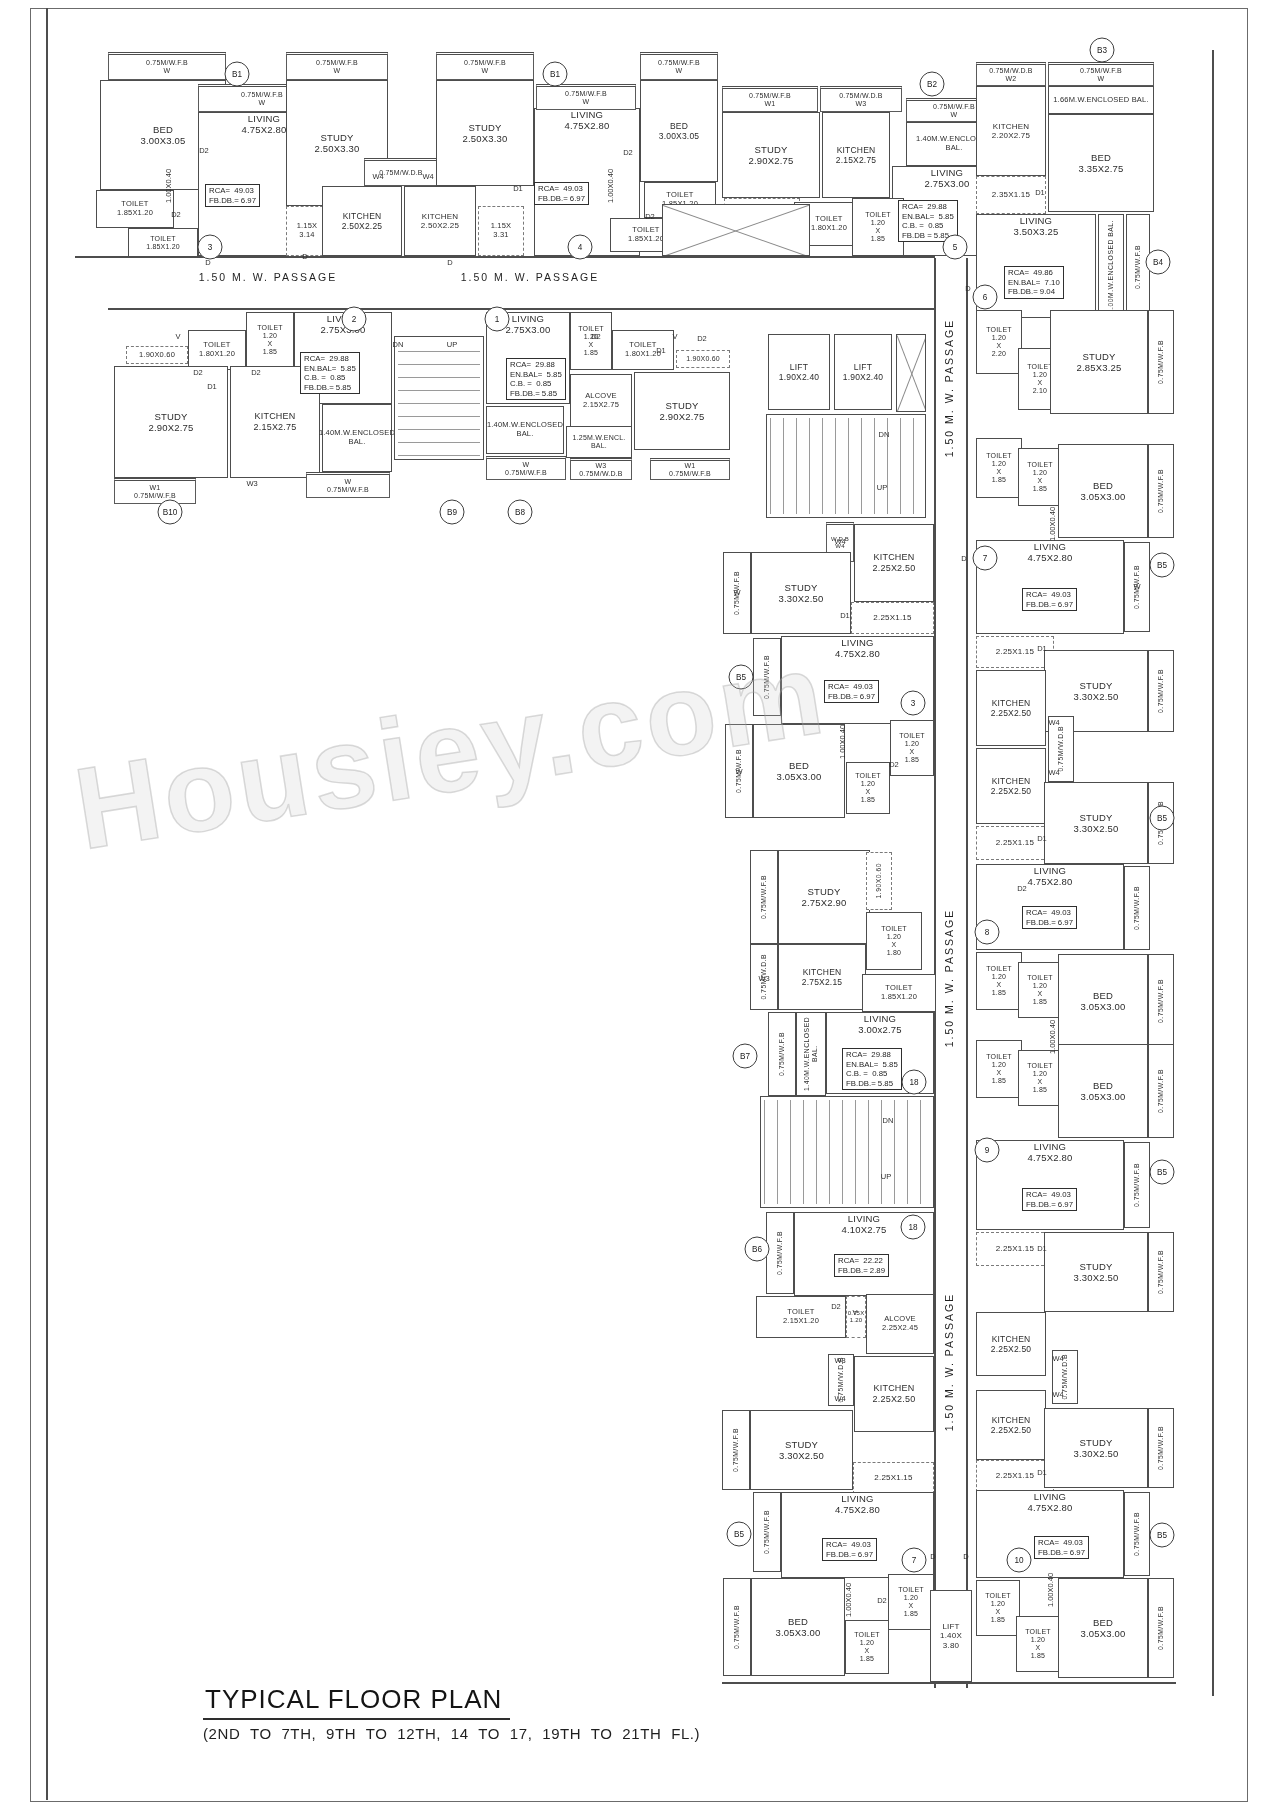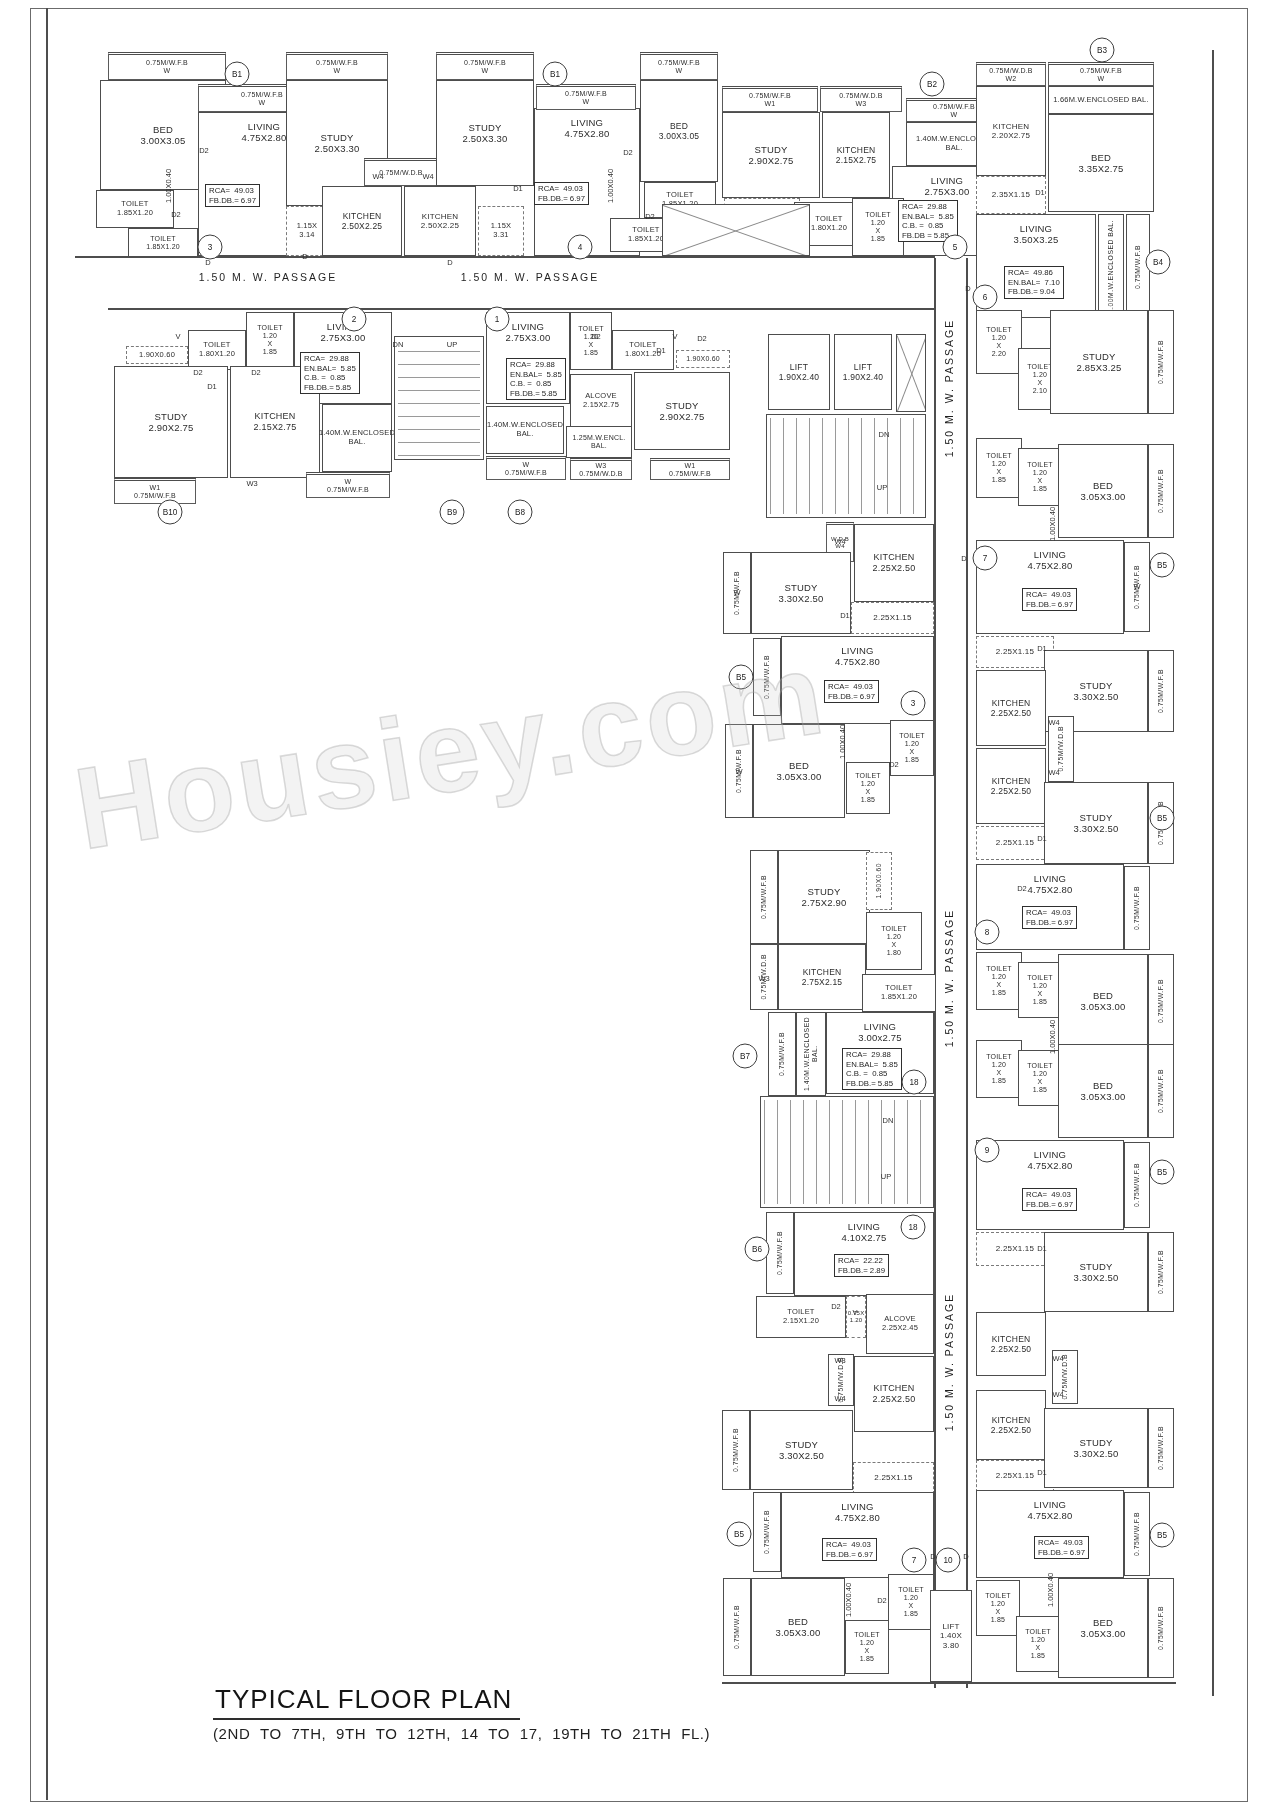--- a/index.html
+++ b/index.html
@@ -16,37 +16,37 @@
   .v .nm,.vo .nm{writing-mode:vertical-rl;transform:rotate(180deg);letter-spacing:.5px;}
   .o{border:1.2px dashed #7a7a7a;background:#fff;font-size:8px;}
   .vo{border:1.2px dashed #7a7a7a;background:#fff;font-size:6.8px;}
   .x{border:1.4px solid #4d4d4d;background:#fff;overflow:hidden;}
   .diag{position:absolute;height:1.2px;background:#8a8a8a;transform-origin:0 50%;}
   .st{border:1.5px solid #4d4d4d;background:#fff;}
   .tread{position:absolute;inset:3px;}
   .stv .tread{background:repeating-linear-gradient(90deg,#9a9a9a 0 1px,transparent 1px 13px);}
   .sth .tread{background:repeating-linear-gradient(0deg,#9a9a9a 0 1px,transparent 1px 13px);}
   .pass{border-left:2px solid #4d4d4d;border-right:2px solid #4d4d4d;background:#fff;}
-  .vat{justify-content:flex-start;padding-top:8px;}
+  .vat{justify-content:flex-start;}
   .nm,.dm{display:block;}
   .dm{white-space:pre-line;}
   .stat{position:absolute;border:1.1px solid #2f2f2f;background:#fff;padding:1px 3px;font-size:7.8px;
         line-height:1.22;white-space:pre;z-index:5;color:#1e1e1e;}
   .circle{position:absolute;width:23px;height:23px;border:1.2px solid #3d3d3d;border-radius:50%;background:#fff;
           display:flex;align-items:center;justify-content:center;font-size:8.2px;transform:translate(-50%,-50%);z-index:6;}
   .marker{position:absolute;font-size:7.5px;color:#2f2f2f;transform:translate(-50%,-50%);z-index:4;white-space:nowrap;}
   .marker.rot{transform:translate(-50%,-50%) rotate(-90deg);}
   .plabel{position:absolute;font-size:10.5px;letter-spacing:2px;color:#1f1f1f;
           transform:translate(-50%,-50%);z-index:4;white-space:nowrap;}
   .plabel.vert{transform:translate(-50%,-50%) rotate(-90deg);}
   .wline{position:absolute;background:#4d4d4d;z-index:1;}
   .watermark{position:absolute;left:72px;top:682px;width:780px;font-size:116px;font-weight:bold;letter-spacing:4px;
              transform:rotate(-9deg);color:rgba(200,200,200,0.22);-webkit-text-stroke:1.5px rgba(160,160,160,0.38);
              z-index:9;pointer-events:none;}
-  .titleblock{position:absolute;left:213px;top:1684px;z-index:10;}
+  .titleblock{position:absolute;left:203px;top:1684px;z-index:10;}
   .title{font-size:26px;letter-spacing:1px;color:#141414;border-bottom:2px solid #2e2e2e;
          padding:0 8px 3px 2px;display:inline-block;}
   .subtitle{font-size:15px;letter-spacing:.6px;color:#1f1f1f;margin-top:5px;word-spacing:5px;}
 </style>
 </head>
 <body>
 
 <div id="plan">
   <div class="frame"></div>
   <div class="watermark">Housiey.com</div>
@@ -706,21 +706,21 @@
     <div class="circle" style="left: 170px; top: 512px;">B10</div>
     <div class="circle" style="left: 497px; top: 319px;">1</div>
     <div class="circle" style="left: 354px; top: 319px;">2</div>
     <div class="circle" style="left: 210px; top: 247px;">3</div>
     <div class="circle" style="left: 580px; top: 247px;">4</div>
     <div class="circle" style="left: 955px; top: 247px;">5</div>
     <div class="circle" style="left: 985px; top: 297px;">6</div>
     <div class="circle" style="left: 985px; top: 558px;">7</div>
     <div class="circle" style="left: 987px; top: 932px;">8</div>
     <div class="circle" style="left: 987px; top: 1150px;">9</div>
-    <div class="circle" style="left: 948px; top: 1560px;">10</div>
+    <div class="circle" style="left: 1019px; top: 1560px;">10</div>
     <div class="circle" style="left: 914px; top: 1560px;">7</div>
     <div class="circle" style="left: 913px; top: 1227px;">18</div>
     <div class="circle" style="left: 914px; top: 1082px;">18</div>
     <div class="circle" style="left: 913px; top: 703px;">3</div>
     <div class="marker" style="left: 208px; top: 262px;">D</div>
     <div class="marker" style="left: 305px; top: 256px;">D</div>
     <div class="marker" style="left: 450px; top: 262px;">D</div>
     <div class="marker" style="left: 580px; top: 256px;">D</div>
     <div class="marker" style="left: 968px; top: 288px;">D</div>
     <div class="marker" style="left: 964px; top: 558px;">D</div>

